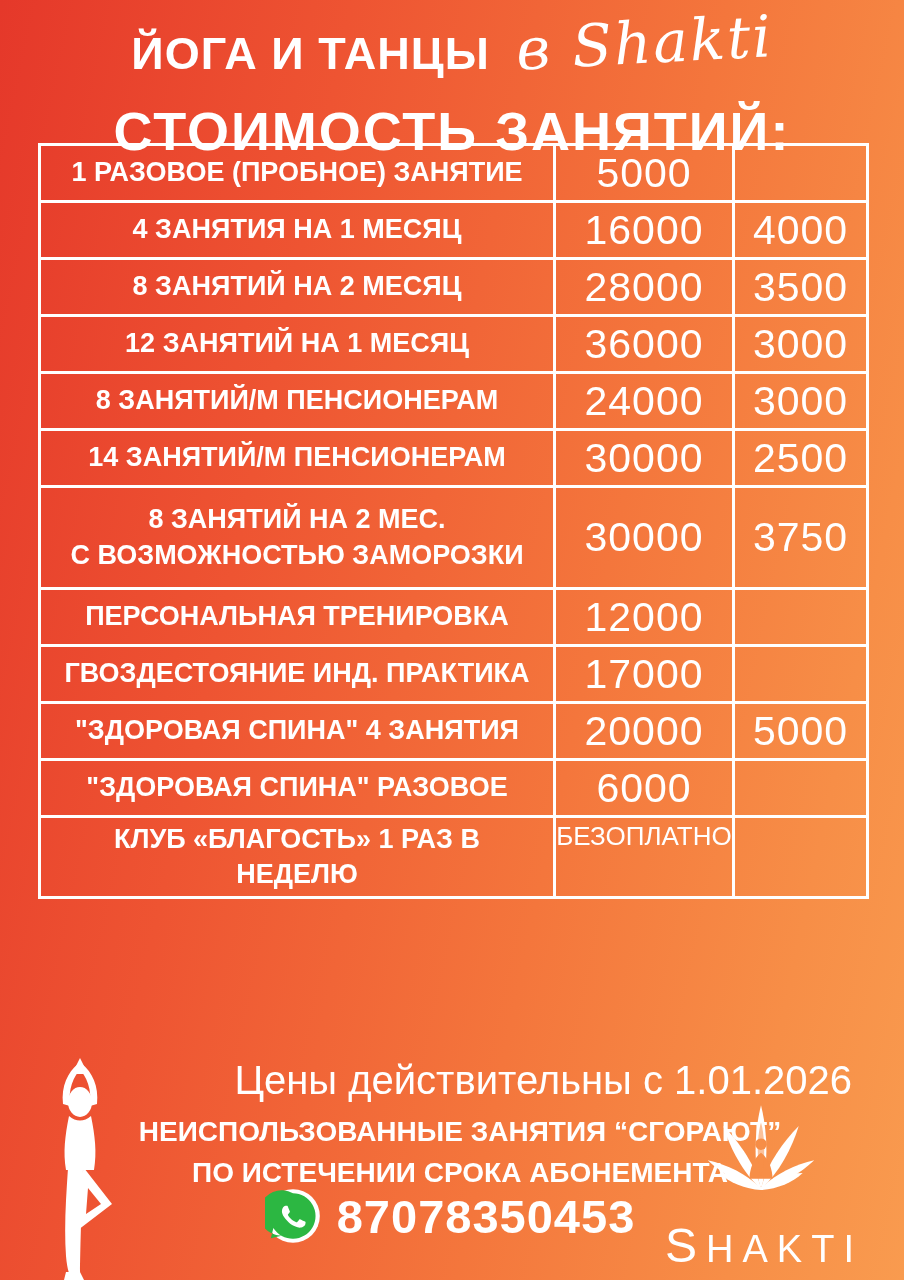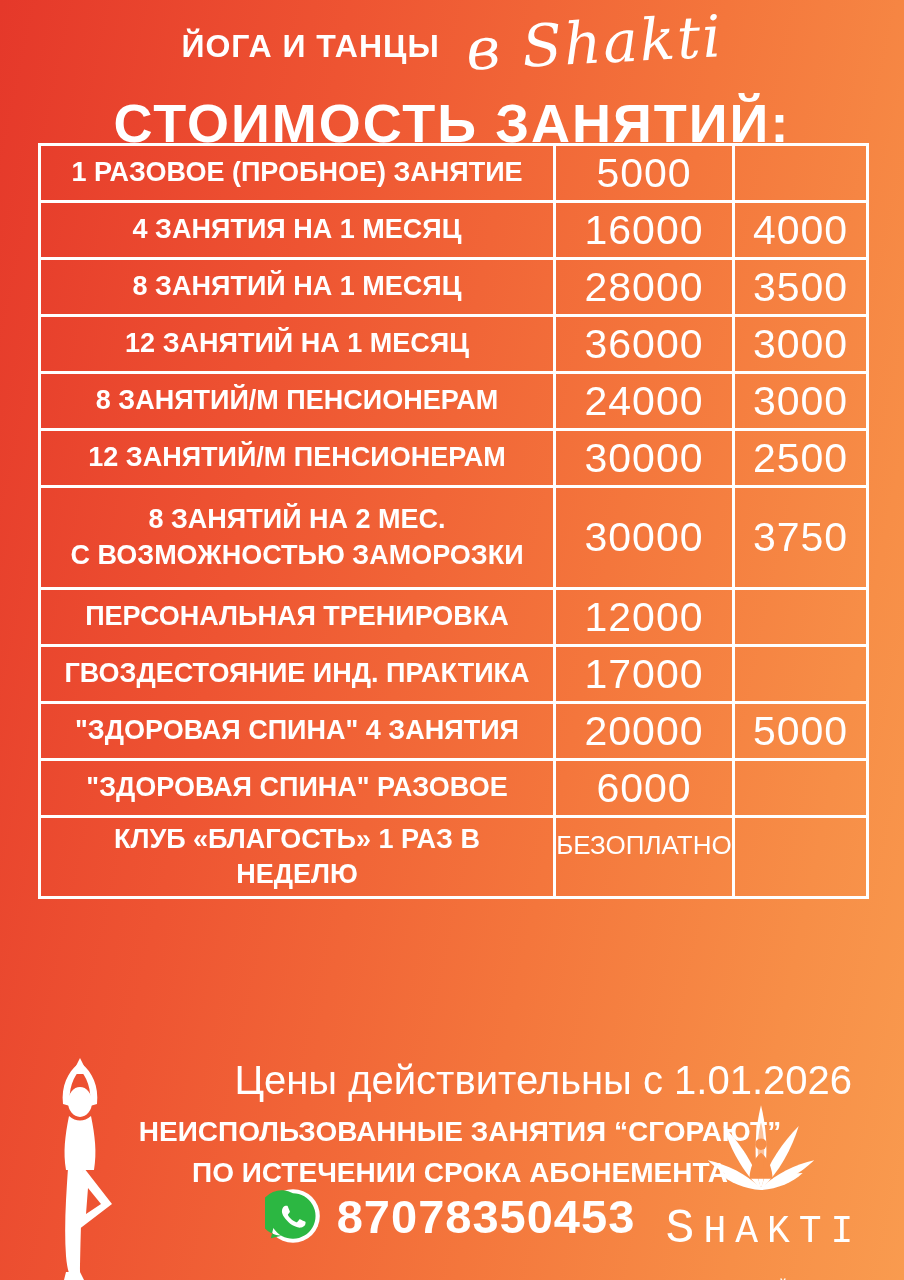--- a/index.html
+++ b/index.html
@@ -8,21 +8,21 @@
     position: relative;
     font-family: "Liberation Sans", sans-serif;
     color: #ffffff;
     background: linear-gradient(102deg, #e5382a 0%, #ee5432 30%, #f4763c 62%, #f78e47 85%, #f99b4f 100%);
   }
 
   
   .header { position: absolute; top: 14px; left: 0; width: 904px; text-align: center; }
   .title-row { display: flex; justify-content: center; align-items: flex-start; gap: 26px; }
   .title-main {
-    font-size: 32px; font-weight: bold; letter-spacing: 1px; padding-top: 14px;
+    font-size: 45px; font-weight: bold; letter-spacing: 1px; padding-top: 14px;
   }
   .title-script {
     font-family: "DejaVu Serif", serif; font-style: italic;
     font-size: 58px; line-height: 1; transform: rotate(-3deg); letter-spacing: 2px;
   }
   .title-sub {
     font-size: 54px; font-weight: bold; letter-spacing: 2px; margin-top: 20px;
   }
 
   
@@ -35,21 +35,21 @@
   table.price col.c3 { width: 134px; }
   table.price td {
     border: 3px solid #ffffff;
     text-align: center; vertical-align: middle;
     background: transparent;
   }
   table.price tr { height: 57px; }
   table.price tr.tall { height: 102px; }
   td.cell-label { font-size: 27px; font-weight: bold; line-height: 1.3; white-space: pre-line; padding: 4px 10px; }
   td.cell-price, td.cell-per { font-size: 41px; font-weight: normal; letter-spacing: 1px; }
-  td.cell-price.small-top { font-size: 26px; vertical-align: top; padding-top: 12px; letter-spacing: 0; }
+  td.cell-price.small-top { font-size: 26px; vertical-align: top; padding-top: 3px; letter-spacing: 0; }
 
   
   .valid-from {
     position: absolute; top: 1058px; right: 52px;
     font-size: 40px; font-weight: normal;
   }
   .warning {
     position: absolute; top: 1112px; left: 90px; width: 740px;
     text-align: center; font-size: 28px; font-weight: bold; line-height: 1.45;
   }
@@ -58,22 +58,22 @@
     display: flex; align-items: center; justify-content: center; gap: 16px;
   }
   .phone-number { font-size: 47px; font-weight: bold; letter-spacing: 1px; }
   .wa-icon { width: 56px; height: 56px; }
 
   .yoga-figure { position: absolute; left: 28px; top: 1058px; width: 104px; height: 222px; }
 
   .logo-block { position: absolute; top: 1088px; right: 28px; width: 230px; text-align: center; }
   .lotus { width: 158px; height: 108px; }
   .logo-title {
-    font-family: Liberation Mono, monospace; font-size: 38px; letter-spacing: 9px;
-    margin-top: 2px; margin-left: 6px;
+    font-family: Liberation Sans, sans-serif; font-size: 38px; letter-spacing: 9px;
+    margin-top: 18px; margin-left: 6px;
   }
   .logo-title::first-letter { font-size: 48px; }
   .logo-subtitle {
     font-family: "Liberation Serif", serif; font-size: 14px; font-weight: bold;
     letter-spacing: 4px; margin-top: 23px;
   }
 </style>
 </head>
 <body>
 
@@ -98,39 +98,39 @@
     <td class="cell-per"></td>
   </tr>
 
   <tr>
     <td class="cell-label">4 ЗАНЯТИЯ НА 1 МЕСЯЦ</td>
     <td class="cell-price">16000</td>
     <td class="cell-per">4000</td>
   </tr>
 
   <tr>
-    <td class="cell-label">8 ЗАНЯТИЙ НА 1 МЕСЯЦ</td>
+    <td class="cell-label">8 ЗАНЯТИЙ НА 2 МЕСЯЦ</td>
     <td class="cell-price">28000</td>
     <td class="cell-per">3500</td>
   </tr>
 
   <tr>
     <td class="cell-label">12 ЗАНЯТИЙ НА 1 МЕСЯЦ</td>
     <td class="cell-price">36000</td>
     <td class="cell-per">3000</td>
   </tr>
 
   <tr>
     <td class="cell-label">8 ЗАНЯТИЙ/М ПЕНСИОНЕРАМ</td>
     <td class="cell-price">24000</td>
     <td class="cell-per">3000</td>
   </tr>
 
   <tr>
-    <td class="cell-label">12 ЗАНЯТИЙ/М ПЕНСИОНЕРАМ</td>
+    <td class="cell-label">14 ЗАНЯТИЙ/М ПЕНСИОНЕРАМ</td>
     <td class="cell-price">30000</td>
     <td class="cell-per">2500</td>
   </tr>
 
   <tr class="tall">
     <td class="cell-label">8 ЗАНЯТИЙ НА 2 МЕС.
 С ВОЗМОЖНОСТЬЮ ЗАМОРОЗКИ</td>
     <td class="cell-price">30000</td>
     <td class="cell-per">3750</td>
   </tr>

